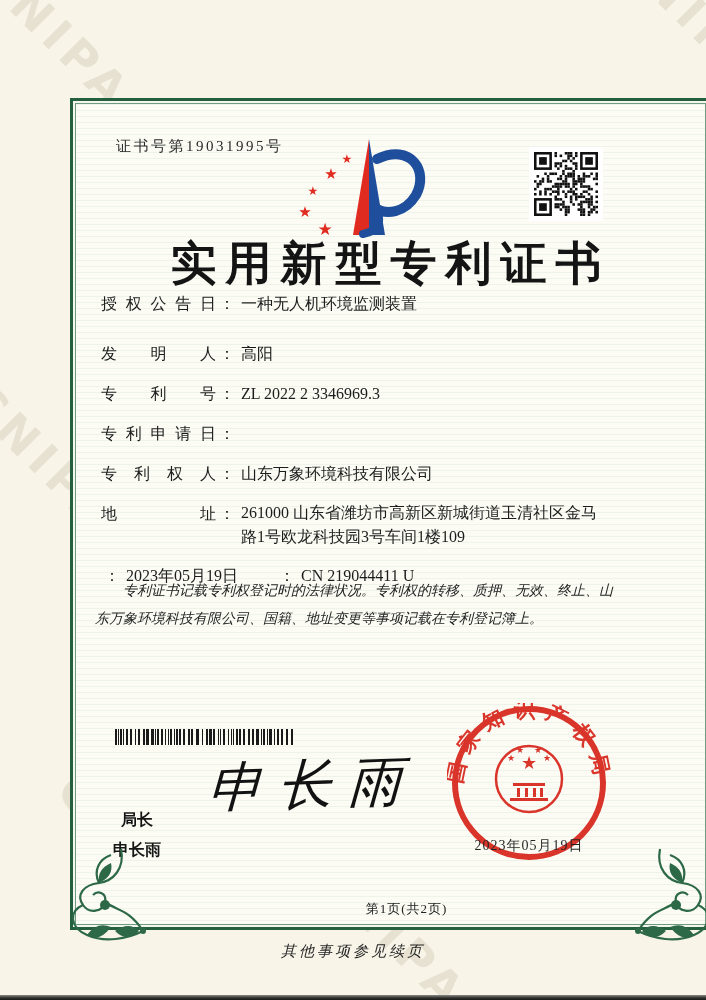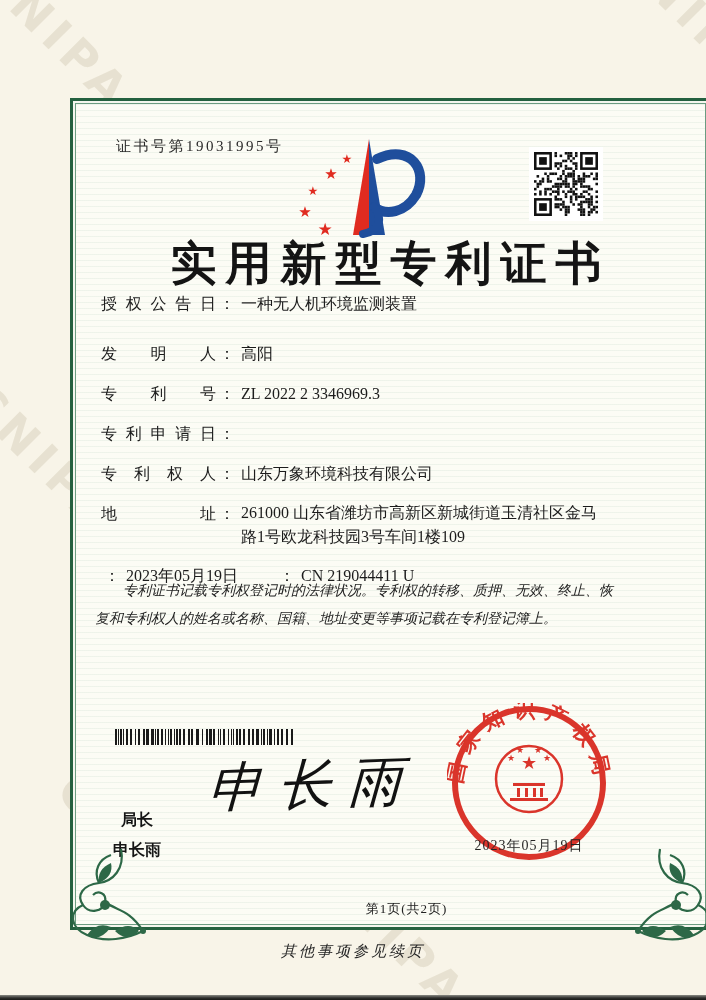--- a/index.html
+++ b/index.html
@@ -388,21 +388,21 @@
         <span class="fcolon">：</span>
         <span class="fvalue">2023年05月19日</span>
       <span class="grant-pair2">
           <span class="fcolon">：</span>
           <span class="fvalue">CN 219044411 U</span>
       </span>
     </div>
   </div>
 
   <div class="paras">
-    <p>专利证书记载专利权登记时的法律状况。专利权的转移、质押、无效、终止、恢复和专利权人的姓名或名称、国籍、地址变更等事项记载在专利登记簿上。</p>
+    <p>专利证书记载专利权登记时的法律状况。专利权的转移、质押、无效、终止、山东万象环境科技有限公司、国籍、地址变更等事项记载在专利登记簿上。</p>
   </div>
 
   <svg id="barcode-svg" class="barcode" width="178" height="16" viewBox="0 0 178 16">
       <rect x="0" y="0" width="2" height="16" fill="#1a1a1a"></rect>
       <rect x="3" y="0" width="1" height="16" fill="#1a1a1a"></rect>
       <rect x="5" y="0" width="2" height="16" fill="#1a1a1a"></rect>
       <rect x="8" y="0" width="1" height="16" fill="#1a1a1a"></rect>
       <rect x="11" y="0" width="2" height="16" fill="#1a1a1a"></rect>
       <rect x="15" y="0" width="2" height="16" fill="#1a1a1a"></rect>
       <rect x="20" y="0" width="1" height="16" fill="#1a1a1a"></rect>

